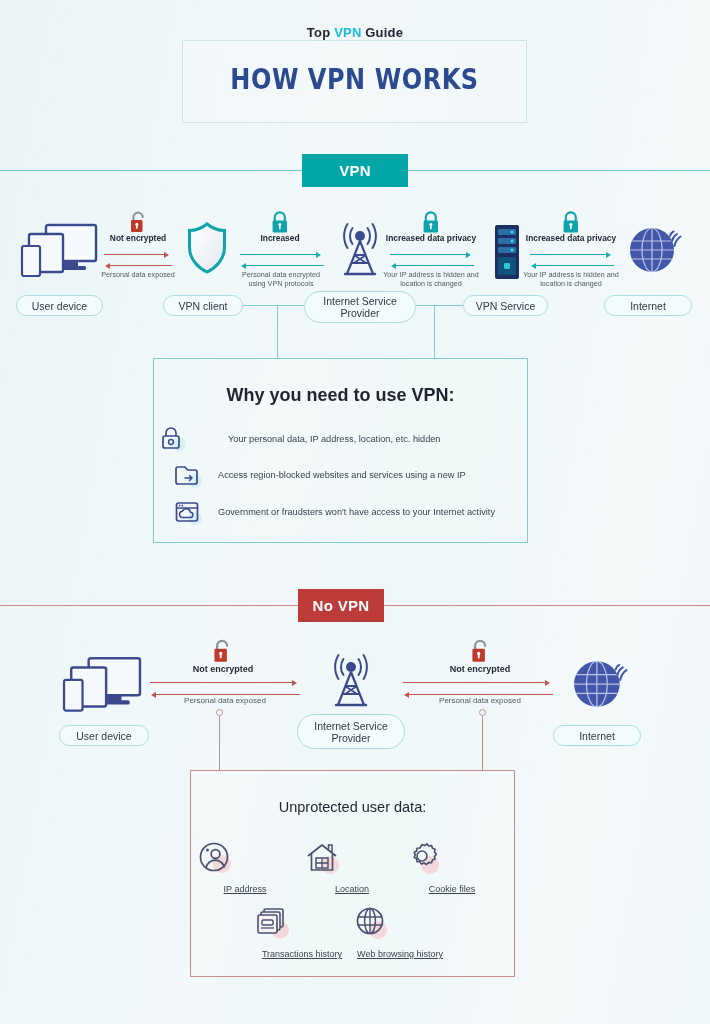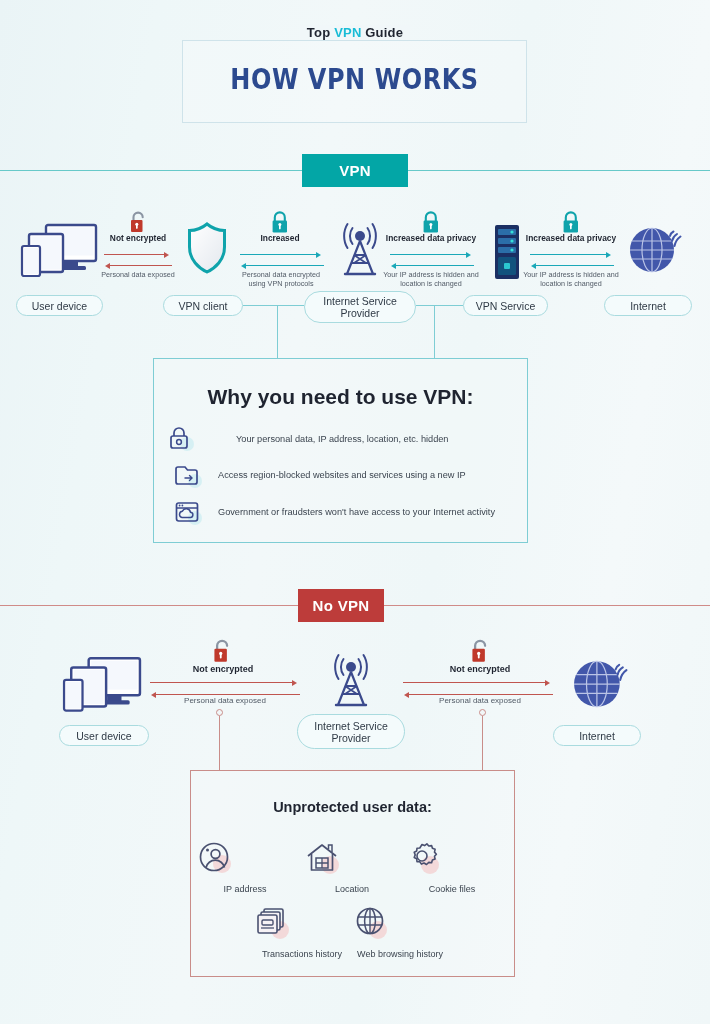--- a/index.html
+++ b/index.html
@@ -58,28 +58,28 @@
   
   .tealc{background:#1aa8b8;}
   .redc{background:#c0554f;}
   .tealh{border-left:5px solid #1aa8b8;}
   .tealh-l{border-right:5px solid #1aa8b8;}
   .redh{border-left:5px solid #c0554f;}
   .redh-l{border-right:5px solid #c0554f;}
 
   
   #why-box{left:153px;top:358px;width:375px;height:185px;border:1px solid #7ecdd4;box-sizing:border-box;background:rgba(255,255,255,0.12);}
-  #why-title{left:153px;top:385px;width:375px;text-align:center;font-size:21px;font-weight:bold;color:#1f2430;}
+  #why-title{left:153px;top:385px;width:375px;text-align:center;font-size:18px;font-weight:bold;color:#1f2430;}
   .why-row{display:flex;align-items:center;gap:14px;}
   .why-text{font-size:9.2px;color:#3b444f;}
 
   #unp-box{left:190px;top:770px;width:325px;height:207px;border:1px solid #c98d89;box-sizing:border-box;background:rgba(255,255,255,0.12);}
-  #unp-title{left:190px;top:799px;width:325px;text-align:center;font-size:14.5px;font-weight:bold;color:#1f2430;}
+  #unp-title{left:190px;top:799px;width:325px;text-align:center;font-size:14.5px;font-weight:normal;color:#1f2430;}
   .unp-item{position:absolute;width:96px;text-align:center;}
-  .unp-label{font-size:9px;line-height:11px;color:#3b444f;margin-top:6px;}
+  .unp-label{font-size:9px;line-height:11px;color:#3b444f;margin-top:6px;text-decoration:underline;}
 
   
   .conn{position:absolute;background:#7ecdd4;}
   .connr{position:absolute;background:#c98d89;}
   .dot{position:absolute;width:7px;height:7px;border-radius:50%;border:1.3px solid #c98d89;background:#f1f7f8;box-sizing:border-box;}
 
   svg{display:block;overflow:visible;}
 </style>
 </head>
 <body>
@@ -253,21 +253,21 @@
   </div>
 
   <div class="conn" style="left:243px;top:305px;width:61px;height:1.4px;"></div>
   <div class="conn" style="left:416px;top:305px;width:47px;height:1.4px;"></div>
   <div class="conn" style="left:277px;top:305px;width:1.4px;height:54px;"></div>
   <div class="conn" style="left:434px;top:305px;width:1.4px;height:54px;"></div>
 
   <div class="abs" id="why-box"></div>
   <div class="abs" id="why-title">Why you need to use VPN:</div>
 
-  <div class="abs why-row" style="left:166px;top:424px;width:345px;gap:40px;">
+  <div class="abs why-row" style="left:158px;top:424px;width:345px;gap:40px;">
     <span>
       <svg width="30" height="30" viewBox="0 0 30 30">
         <circle cx="21" cy="20" r="7" fill="#cceef2" opacity=".75"></circle>
         <path d="M8 12 V9 a5 5 0 0 1 10 0 V12" fill="none" stroke="#3b4a8c" stroke-width="1.7"></path>
         <rect x="5" y="12" width="16" height="12" rx="2" fill="none" stroke="#3b4a8c" stroke-width="1.7"></rect>
         <circle cx="13" cy="18" r="2.4" fill="none" stroke="#3b4a8c" stroke-width="1.5"></circle>
       </svg>
     </span>
     <span class="why-text">Your personal data, IP address, location, etc. hidden</span>
   </div>

